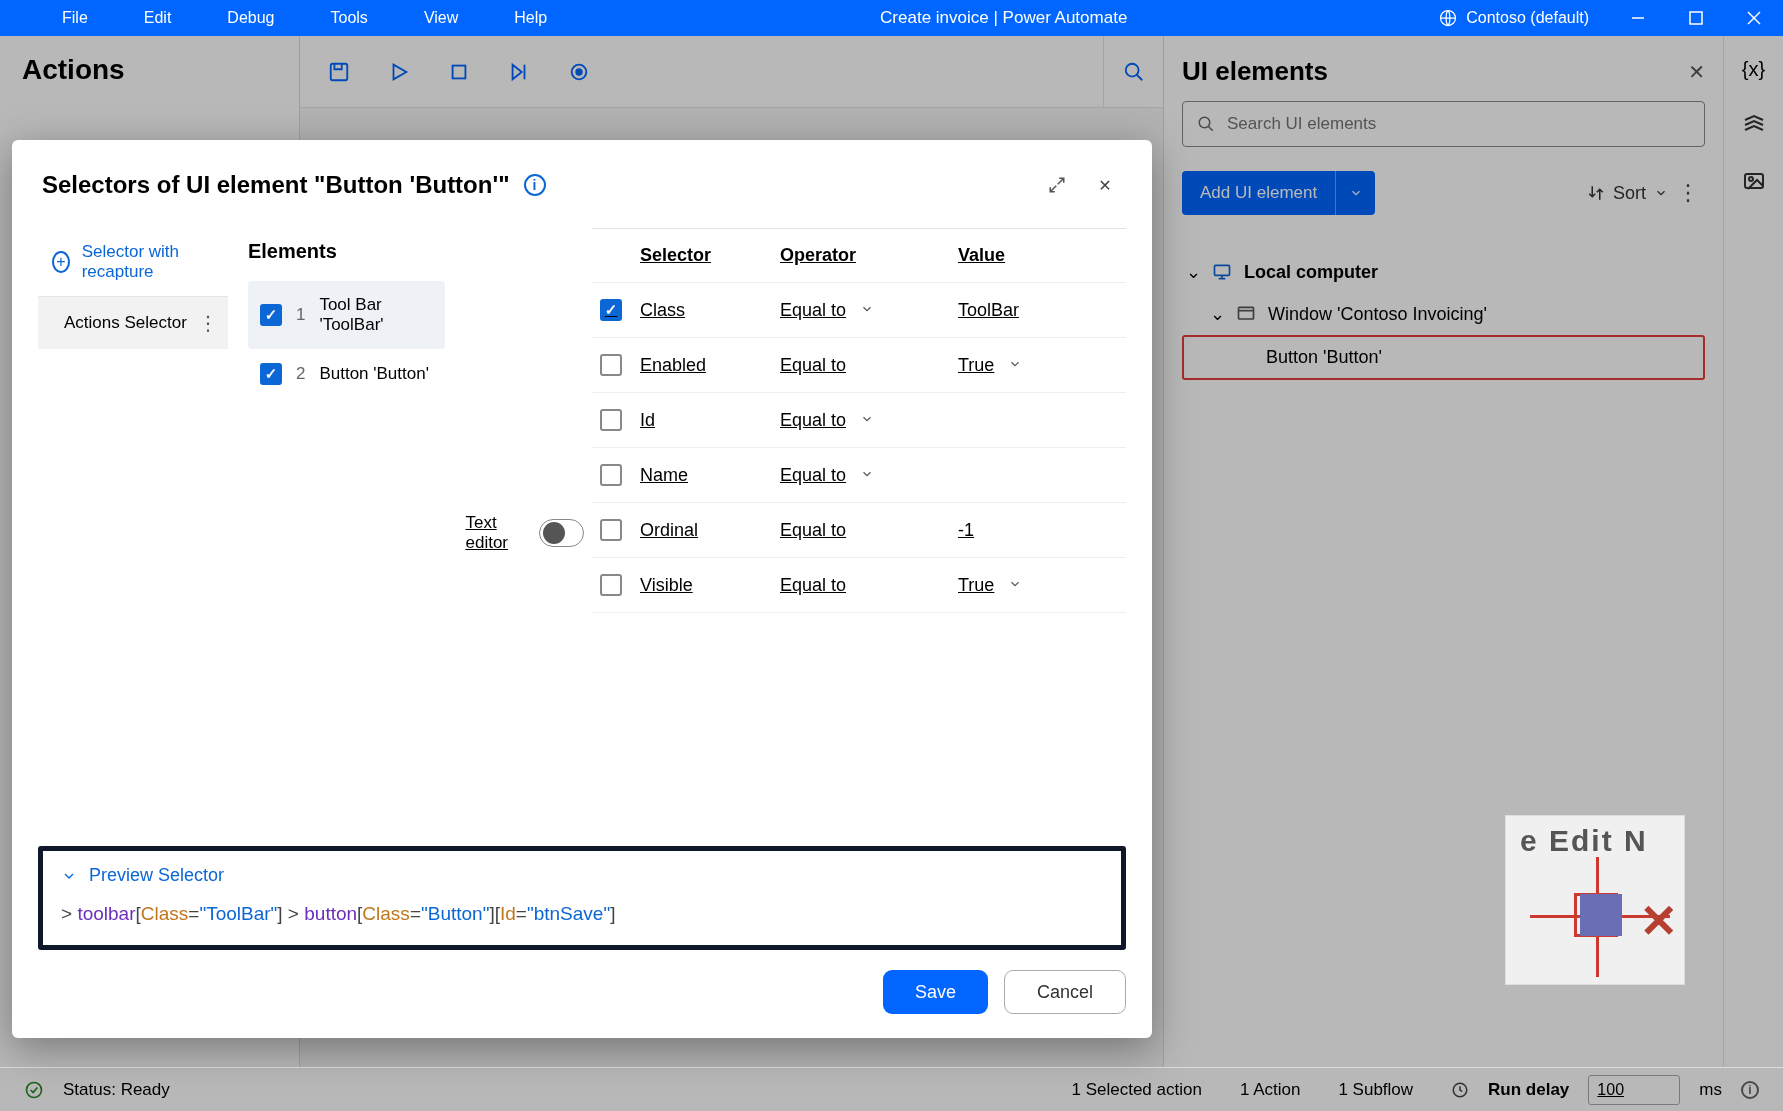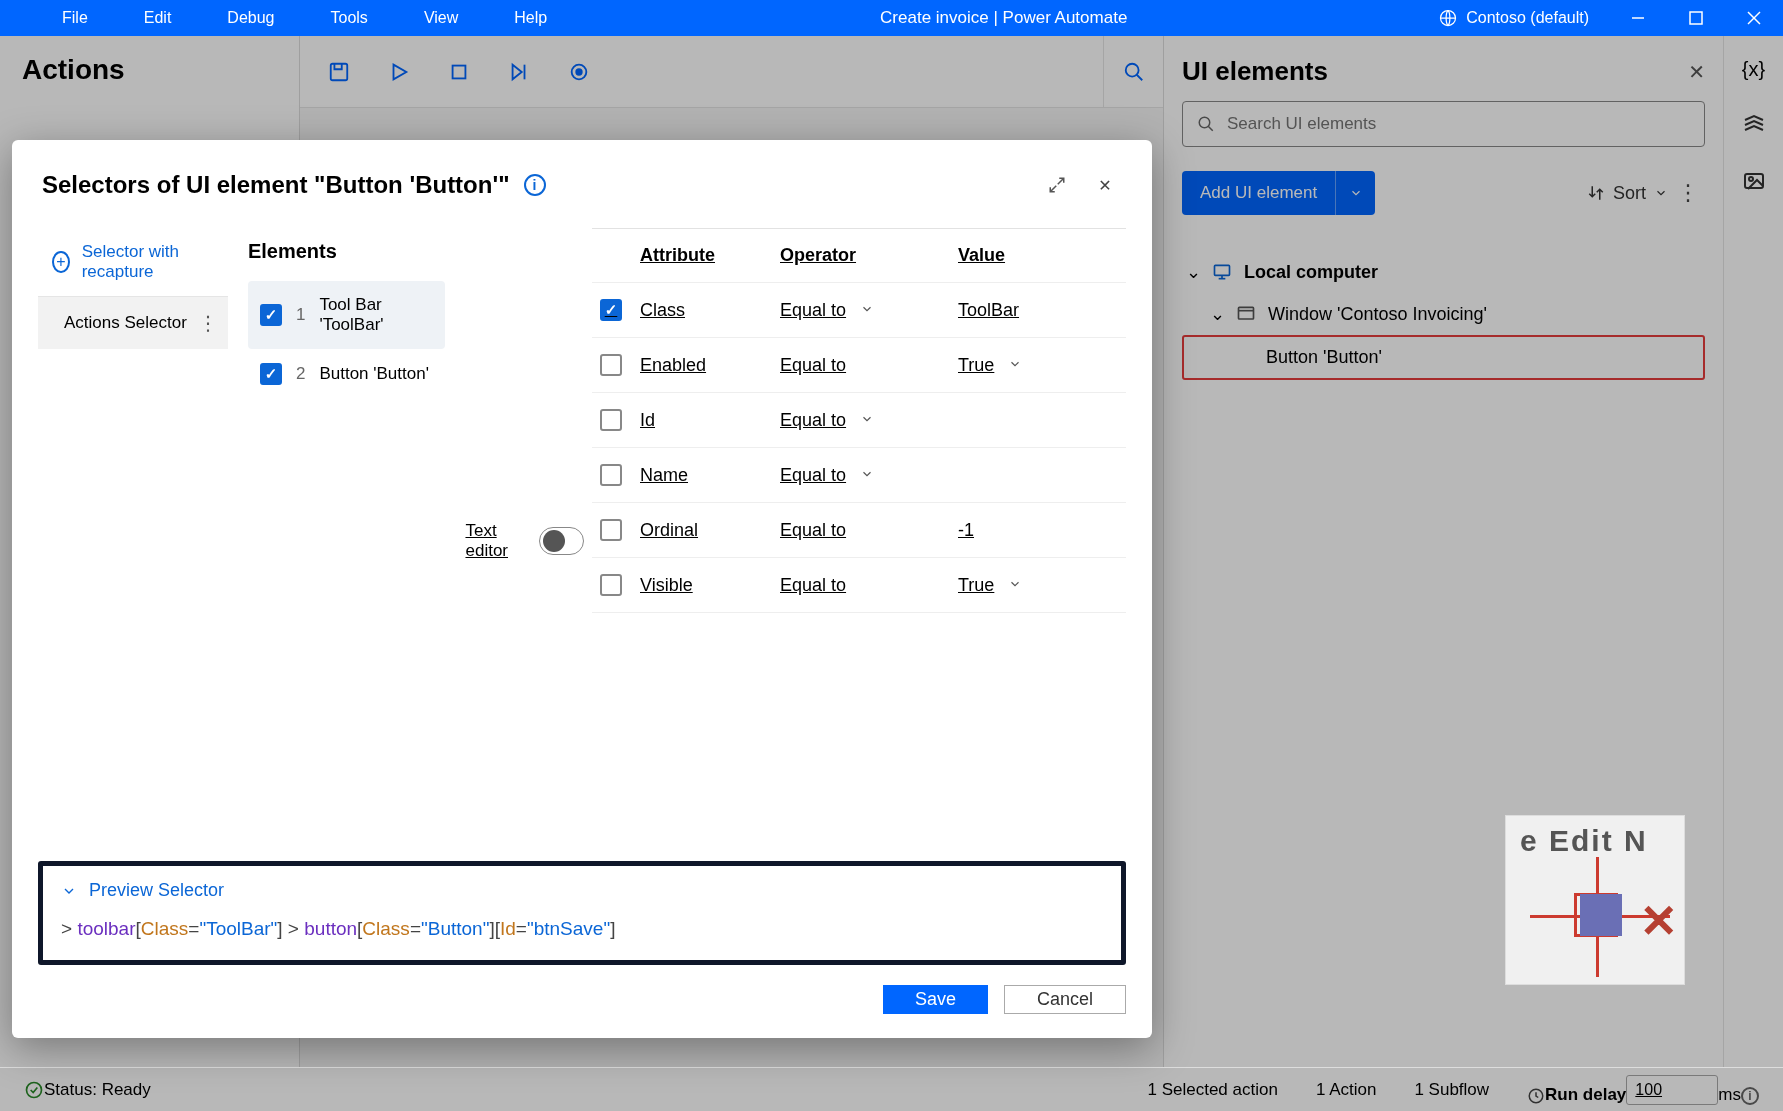--- a/index.html
+++ b/index.html
@@ -48,21 +48,21 @@
 .tree-row { display:flex; align-items:center; gap:12px; padding:10px 4px; cursor:pointer; }
 .tree-row.indent1 { padding-left:28px; }
 .tree-row.indent2 { padding-left:72px; }
 .tree-row.sel { border:2px solid #e73c3c; border-radius:3px; padding-left:82px; }
 .tree-row b { font-weight:600; }
 .chev { display:inline-block; width:14px; }
 
 
 .statusbar { height:44px; border-top:1px solid #ddd; display:flex; align-items:center; padding:0 24px; gap:38px; font-size:17px; background: rgba(255,255,255,.5); position:relative; }
 .statusbar .scrim2 { position:absolute; inset:0; background:rgba(0,0,0,.28); pointer-events:none; }
-.statusbar .grp { display:flex; align-items:flex-end; gap:0; }
+.statusbar .grp { display:flex; align-items:center; gap:19px; }
 .statusbar input { width:92px; height:30px; border:1px solid #aaa; border-radius:3px; padding:0 8px; font-size:16px;text-decoration:underline; }
 
 
 .dialog { position:absolute; left:12px; top:104px; width:1140px; height:898px; background:#fff; border-radius:6px; box-shadow:0 10px 40px rgba(0,0,0,.35); z-index:5; display:flex; flex-direction:column; padding: 18px 26px 24px 26px; }
 .dialog-hdr { display:flex; align-items:center; gap:14px; padding: 10px 4px 26px 4px; }
 .dialog-hdr h3 { font-size:24px; font-weight:600; }
 .info-ico { width:22px; height:22px; border:2px solid #0b66d6; border-radius:50%; color:#0b66d6; display:flex; align-items:center; justify-content:center; font-size:14px; font-weight:700; }
 .dialog-hdr .flex1 { flex:1; }
 .dialog-hdr .ico-btn { width:34px; height:34px; display:flex; align-items:center; justify-content:center; cursor:pointer; color:#444; }
 
@@ -94,21 +94,21 @@
 
 .preview-box { border:5px solid #0f172a; border-radius:3px; padding:14px 18px 20px 18px; margin-top:auto; }
 .preview-hdr { display:flex; align-items:center; gap:12px; color:#0b66d6; font-size:18px; margin-bottom:16px; cursor:pointer; }
 .preview-body { font-family: Consolas, monospace; font-size:19px; }
 .tok-gt { color:#444; }
 .tok-el { color:#6b2fbf; }
 .tok-attr { color:#c1761c; }
 .tok-str { color:#0b66d6; }
 
 .dialog-footer { display:flex; justify-content:flex-end; gap:16px; padding-top:20px; }
-.btn { height:29px; padding:0 32px; border-radius:0; font-size:18px; cursor:pointer; display:flex; align-items:center; justify-content:center; }
+.btn { height:44px; padding:0 32px; border-radius:9px; font-size:18px; cursor:pointer; display:flex; align-items:center; justify-content:center; }
 .btn.primary { background:#0066ff; color:#fff; border:none; }
 .btn.secondary { background:#fff; color:#333; border:1px solid #aaa; }
 
 
 .thumb { position:absolute; right:98px; bottom:82px; width:180px; height:170px; background:#f0f0f0; border:1px solid #ddd; z-index:2; font-size:30px; color:#555; overflow:hidden;font-weight:bold; }
 .thumb .words { padding:8px 14px; letter-spacing:2px; }
 .thumb .xhair { position:absolute; left:50px; top:55px; }
 .thumb .xhair .v, .thumb .xhair .h { position:absolute; background:#cc3a2f; }
 .thumb .xhair .v { width:3px; height:120px; left:40px; top:-14px; }
 .thumb .xhair .h { height:3px; width:140px; top:44px; left:-26px; }
@@ -331,21 +331,21 @@
         <div class="dlg-col3">
           <div class="texteditor">
             <span>Text editor</span>
             <div class="toggle">
                 <div class="knob"></div>
               </div>
           </div>
           <div class="attr-table">
             <div class="attr-head">
               <div></div>
-              <div>Attribute</div>
+              <div>Selector</div>
               <div>Operator</div>
               <div>Value</div>
             </div>
             <div id="attr-rows">
                 <div class="attr-row">
                   <div class="chk on"></div>
                   <div>Class</div>
                   <div>Equal to<svg class="chev-down" width="14" height="14" viewBox="0 0 24 24" fill="none" stroke="#555" stroke-width="2">
                       <path d="M6 9l6 6 6-6"></path>
                     </svg></div>

